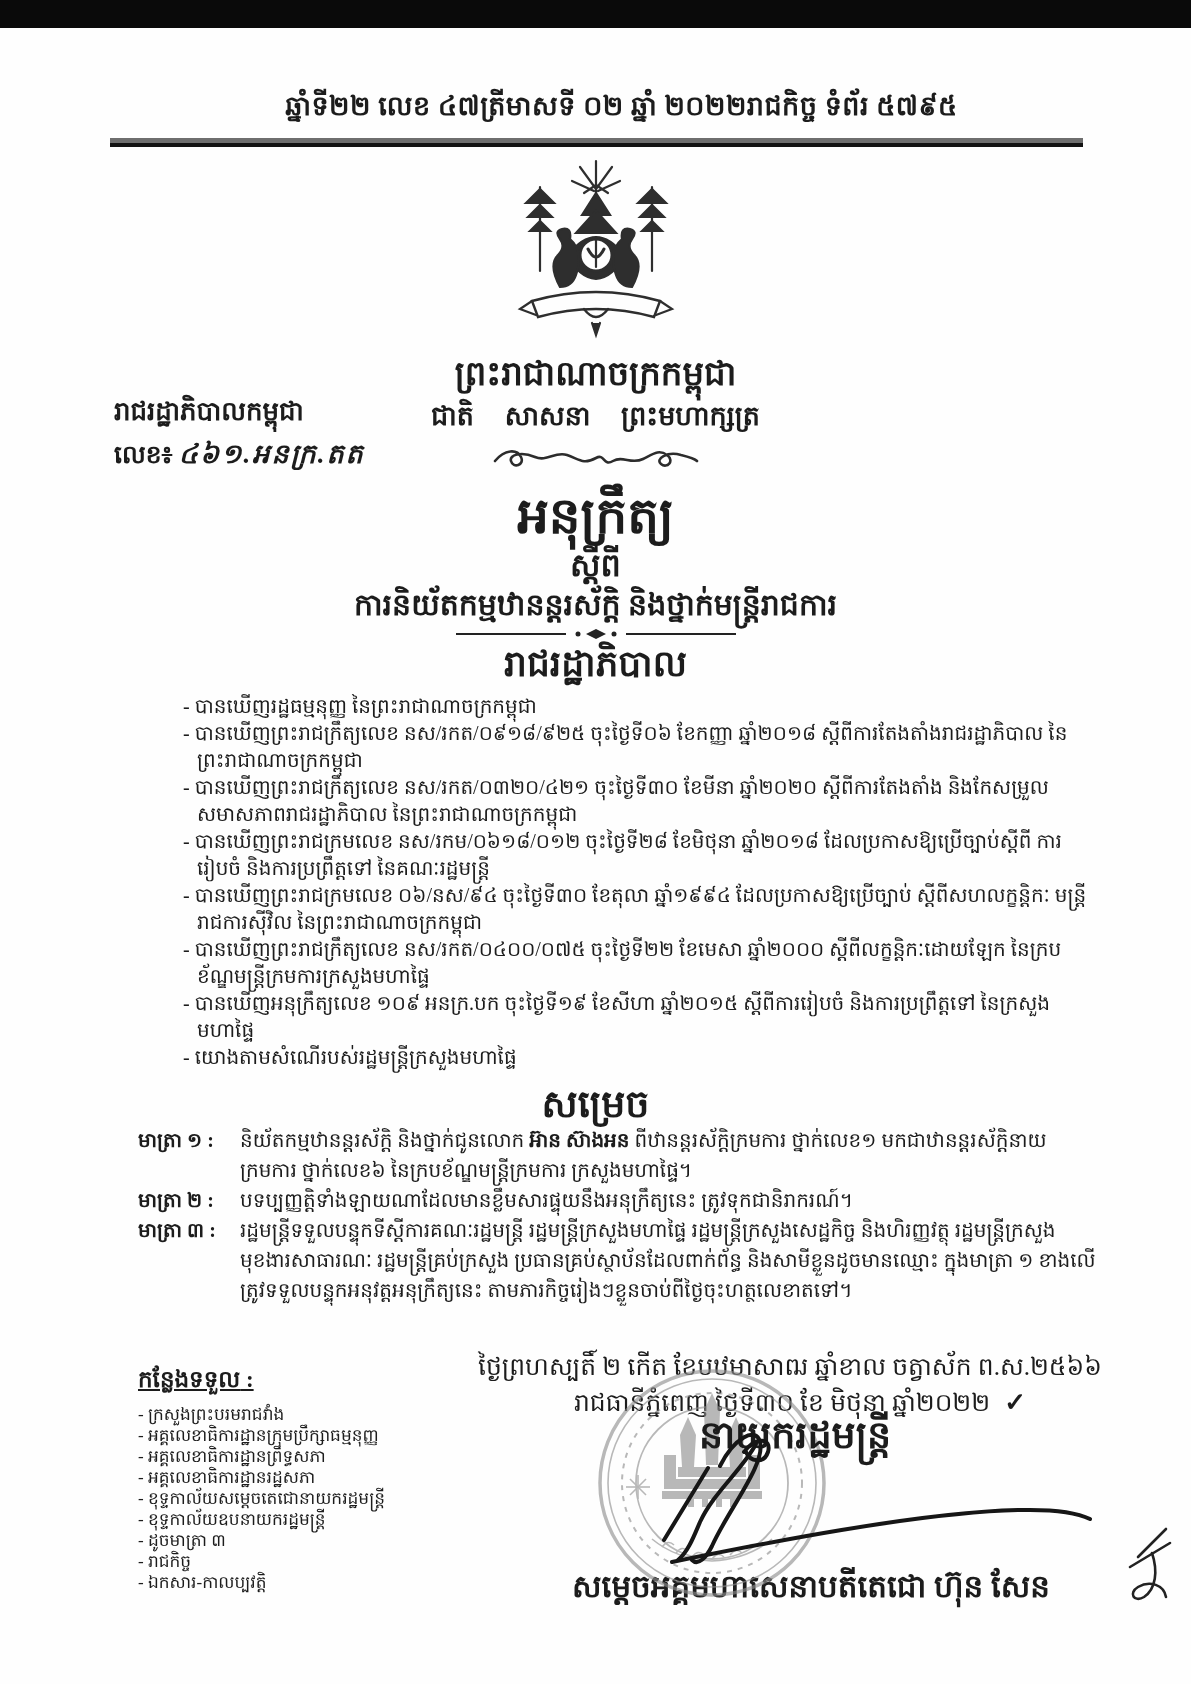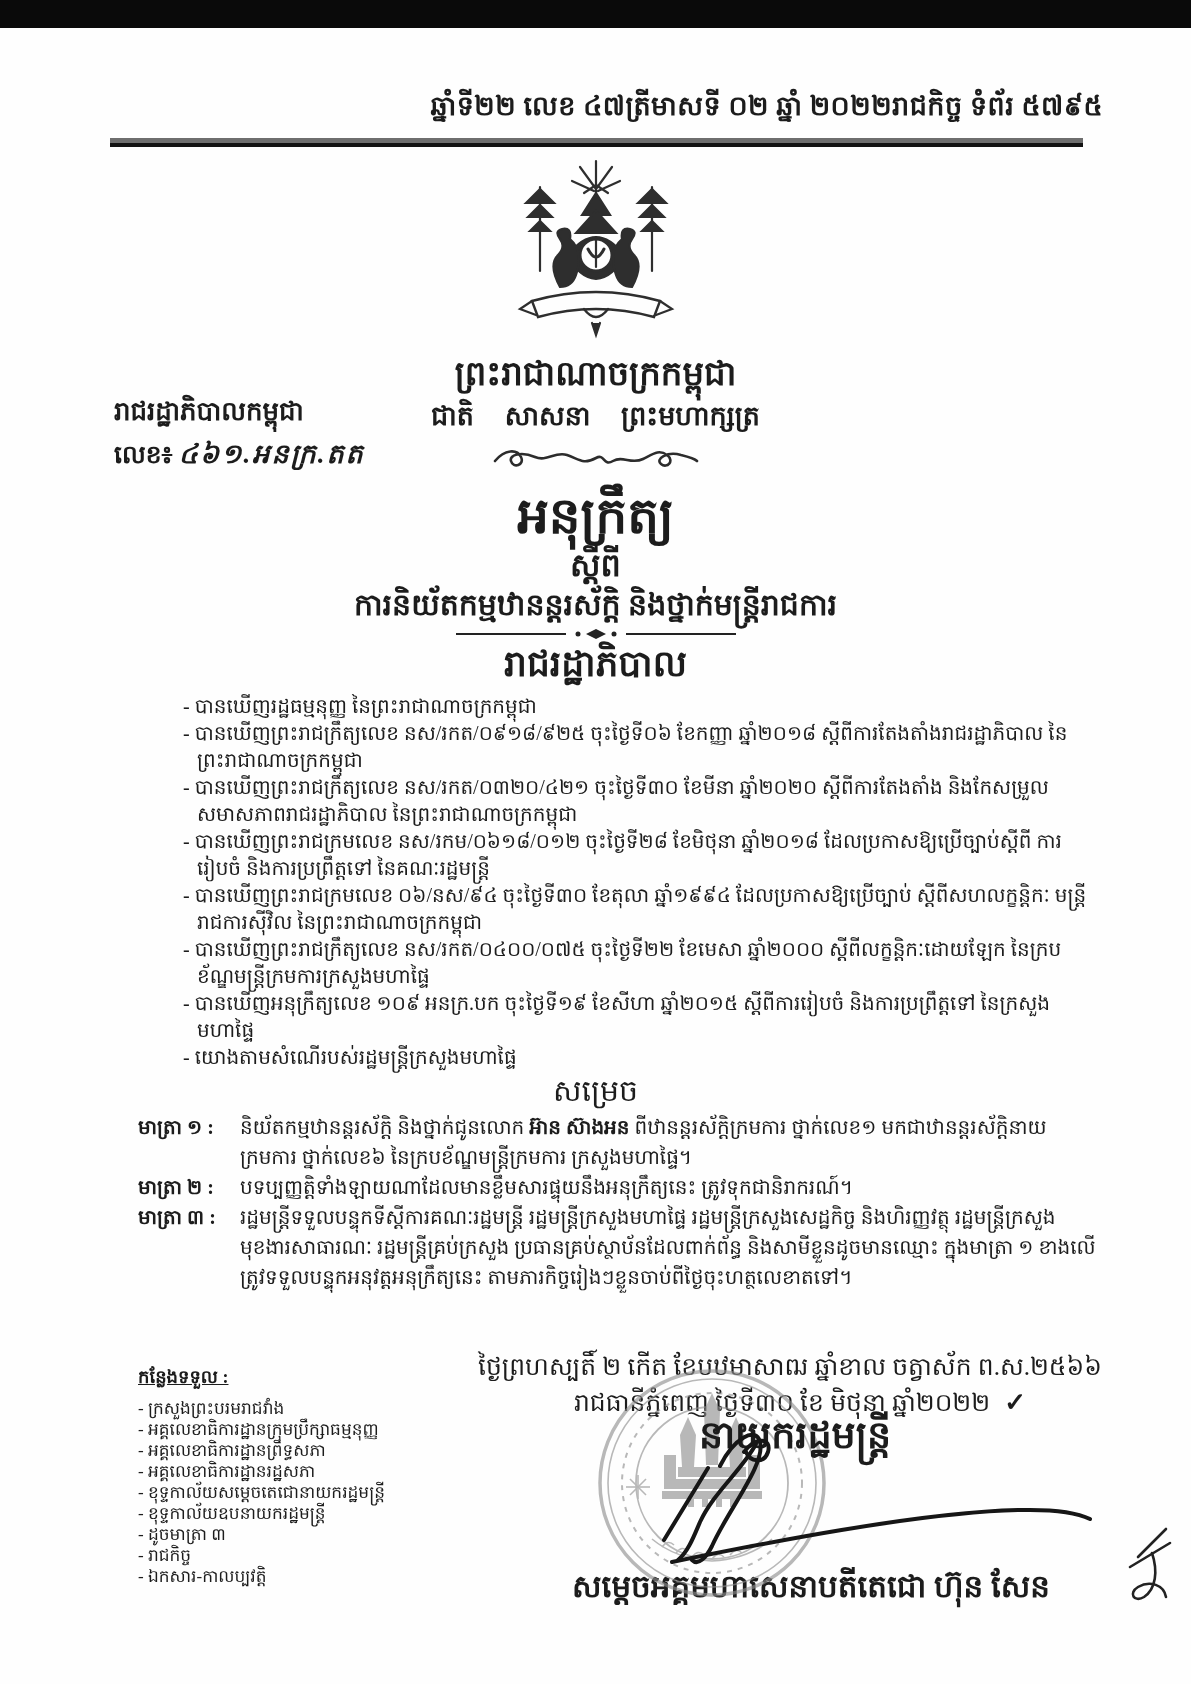--- a/index.html
+++ b/index.html
@@ -7,22 +7,22 @@
     position:relative;
     width:1191px;height:1684px;
     margin:0 auto;
     background:#fefefe;
     overflow:hidden;
     font-family:"Liberation Serif","DejaVu Serif",serif;
     color:#1c1c1c;
   }
   .top-bar{position:absolute;top:0;left:0;width:100%;height:28px;background:#0a0a0a;}
   .masthead{
-    display:flex;justify-content:flex-end;align-items:flex-end;
-    margin:90px 88px 0 112px;height:38px;
+    display:flex;justify-content:center;align-items:flex-end;
+    margin:90px 60px 0 112px;height:38px;
     font-size:27px;font-weight:700;letter-spacing:.5px;
   }
   .rule{
     margin:10px 108px 0 110px;height:0;
     border-top:5px solid #6e6e6e;border-bottom:4px solid #121212;
   }
   .arms-wrap{text-align:center;margin-top:12px;height:190px;}
   .center-line{text-align:center;}
   .kingdom{font-size:34px;font-weight:700;line-height:42px;margin-top:4px;}
   .hdr-row{position:relative;height:42px;}
@@ -33,39 +33,39 @@
   .ref-label{font-weight:700;}
   .ref-hand{font-style:italic;letter-spacing:2px;font-size:27px;}
   .scroll-wrap{padding-top:8px;}
   .doc-type{font-size:50px;font-weight:700;line-height:58px;margin-top:2px;}
   .on-label{font-size:32px;font-weight:700;line-height:40px;}
   .subject{font-size:30px;font-weight:700;line-height:40px;}
   .mini-div{height:14px;margin-top:2px;text-align:center;}
   .issuer{font-size:36px;font-weight:700;line-height:46px;}
   .preamble{margin:6px 100px 0 183px;width:908px;font-size:20px;line-height:27px;}
   .clause{margin:0;padding-left:14px;text-indent:-14px;}
-  .decision-heading{font-size:30px;font-weight:400;line-height:34px;margin-top:3px;}
+  .decision-heading{font-size:38px;font-weight:700;line-height:34px;margin-top:16px;}
   .articles{margin:4px 60px 0 138px;font-size:20px;line-height:30px;}
   .article{display:flex;margin:0;}
   .article-label{flex:0 0 96px;font-weight:700;white-space:nowrap;}
   .article-body{flex:1;margin-left:6px;max-width:856px;}
   .bold-name{font-weight:700;}
   .signoff{position:absolute;left:0;top:1345px;width:1191px;height:339px;}
   .lunar-date{position:absolute;left:470px;top:6px;width:640px;text-align:center;font-size:25px;}
   .civil-date{position:absolute;left:520px;top:42px;width:560px;text-align:center;font-size:25px;}
   .check{font-size:26px;font-weight:700;margin-left:14px;}
   .pm-title{position:absolute;left:630px;top:66px;width:330px;text-align:center;
     font-size:38px;font-weight:700;z-index:2;}
   .stamp{position:absolute;left:592px;top:18px;z-index:1;opacity:.62;}
   .signature{position:absolute;left:0;top:0;z-index:3;}
   .signer-name{position:absolute;left:470px;top:222px;width:580px;text-align:right;
     font-size:31px;font-weight:700;}
   .initials{position:absolute;left:1108px;top:178px;}
   .distribution{position:absolute;left:138px;top:20px;width:330px;}
-  .dist-heading{font-size:18px;font-weight:700;text-decoration:underline;margin:0 0 6px 0;}
+  .dist-heading{font-size:23px;font-weight:700;text-decoration:underline;margin:0 0 6px 0;}
   .dist-item{margin:0;font-size:17px;line-height:21px;}
 </style>
 </head>
 <body>
 
 <div class="page">
 
   <div class="top-bar"></div>
 
   <div class="masthead">

